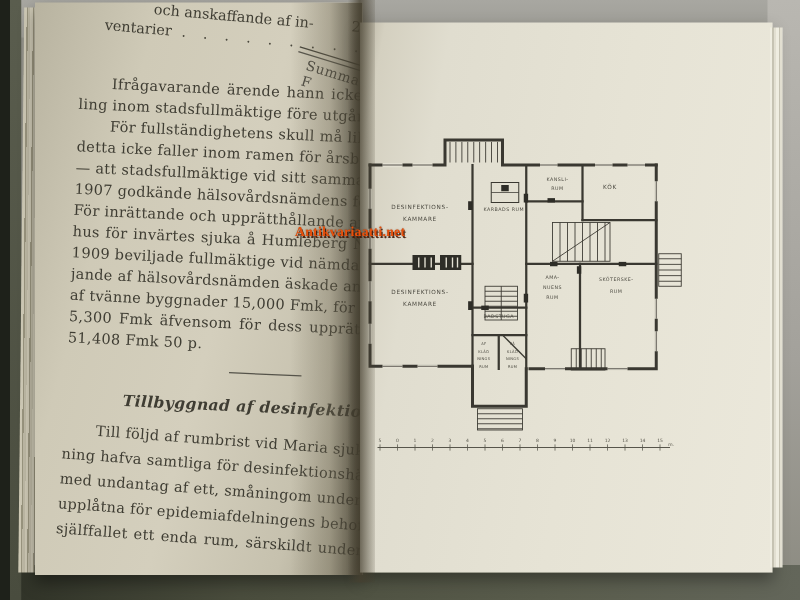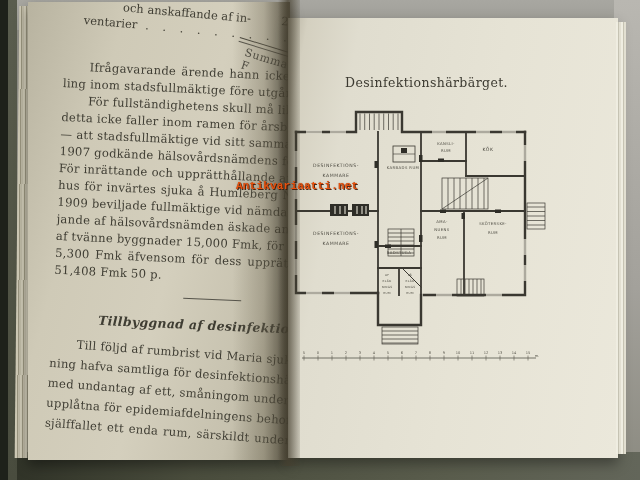--- a/index.html
+++ b/index.html
@@ -59,21 +59,21 @@
     color:#3c3a31;white-space:nowrap;}
   .plan-wrap{position:absolute;left:2px;top:83px;width:260px;height:270px;}
   .room-label{font-family:"DejaVu Sans",sans-serif;font-size:4.6px;letter-spacing:.55px;
     fill:#4d4b42;text-anchor:middle;}
   .room-label.sm{font-size:3.8px;letter-spacing:.4px;}
   .room-label.xs{font-size:2.9px;letter-spacing:.25px;}
   .scale-num{font-family:"DejaVu Sans",sans-serif;font-size:3.6px;fill:#57554b;text-anchor:middle;}
   .scale-tick{stroke:#57554b;stroke-width:.6;}
   
   .watermark{position:absolute;left:236px;top:180px;z-index:9;
-    font-family:Liberation Mono, monospace;font-weight:bold;font-size:11px;letter-spacing:.2px;
+    font-family:Liberation Serif, serif;font-weight:bold;font-size:11px;letter-spacing:.2px;
     color:var(--watermark_color,#e8500b);
     text-shadow:1px 1px 0 rgba(62,22,6,.9),0 0 1px rgba(62,22,6,.6);}
 </style>
 </head>
 <body>
 
 <div class="bg-top"></div>
 <div class="bg-right"></div>
 <div class="bg-bottom"></div>
 <div class="bg-left-dark"></div>
@@ -114,21 +114,20 @@
       <div class="tl indent">Till följd af rumbrist vid Maria sjukh</div>
       <div class="tl">ning hafva samtliga för desinfektionshärbä</div>
       <div class="tl">med undantag af ett, småningom under år</div>
       <div class="tl">upplåtna för epidemiafdelningens behof.</div>
       <div class="tl">själffallet ett enda rum, särskildt under</div>
     </div>
   </div>
 </div>
 
 <div class="right-page">
-  <div class="rp-title">Desinfektionshärbärget.</div>
 
   <div class="plan-wrap">
     <svg width="260" height="270" viewBox="0 0 260 270" xmlns="http://www.w3.org/2000/svg">
 
       <g stroke="#3a3831" fill="none" stroke-width="2.4" stroke-linecap="square">
         <path d="M6,31 V192 H88"></path>
         <path d="M6,31 H66 V11 H112 V31 H235"></path>
         <path d="M235,31 V194 H134"></path>
         <path d="M88,192 V224 H131 V194"></path>
       </g>

